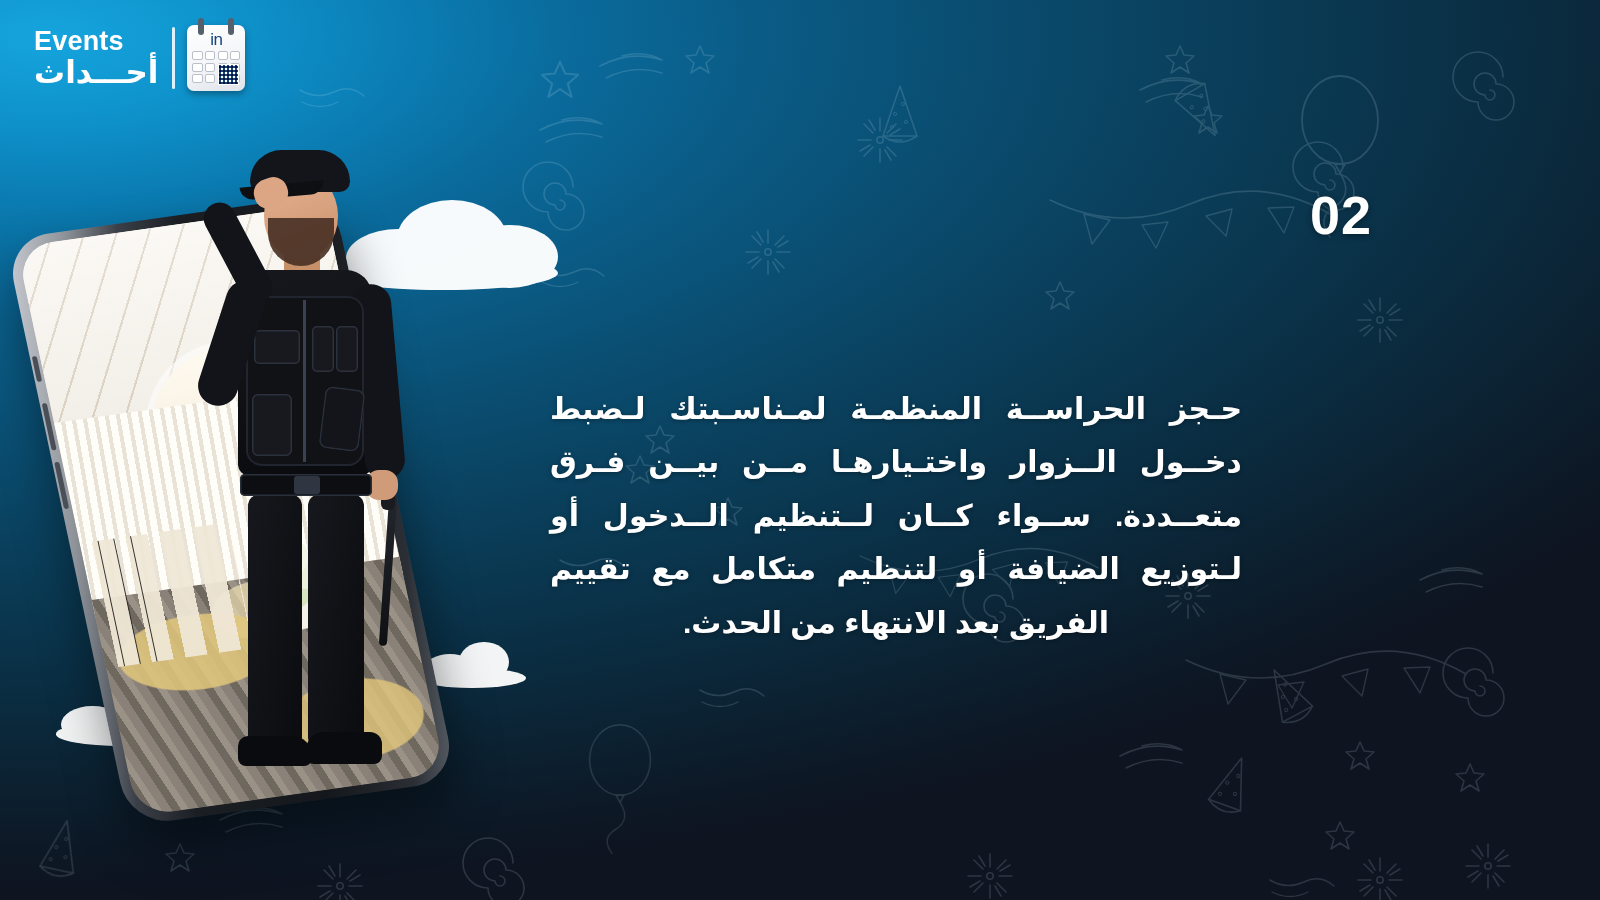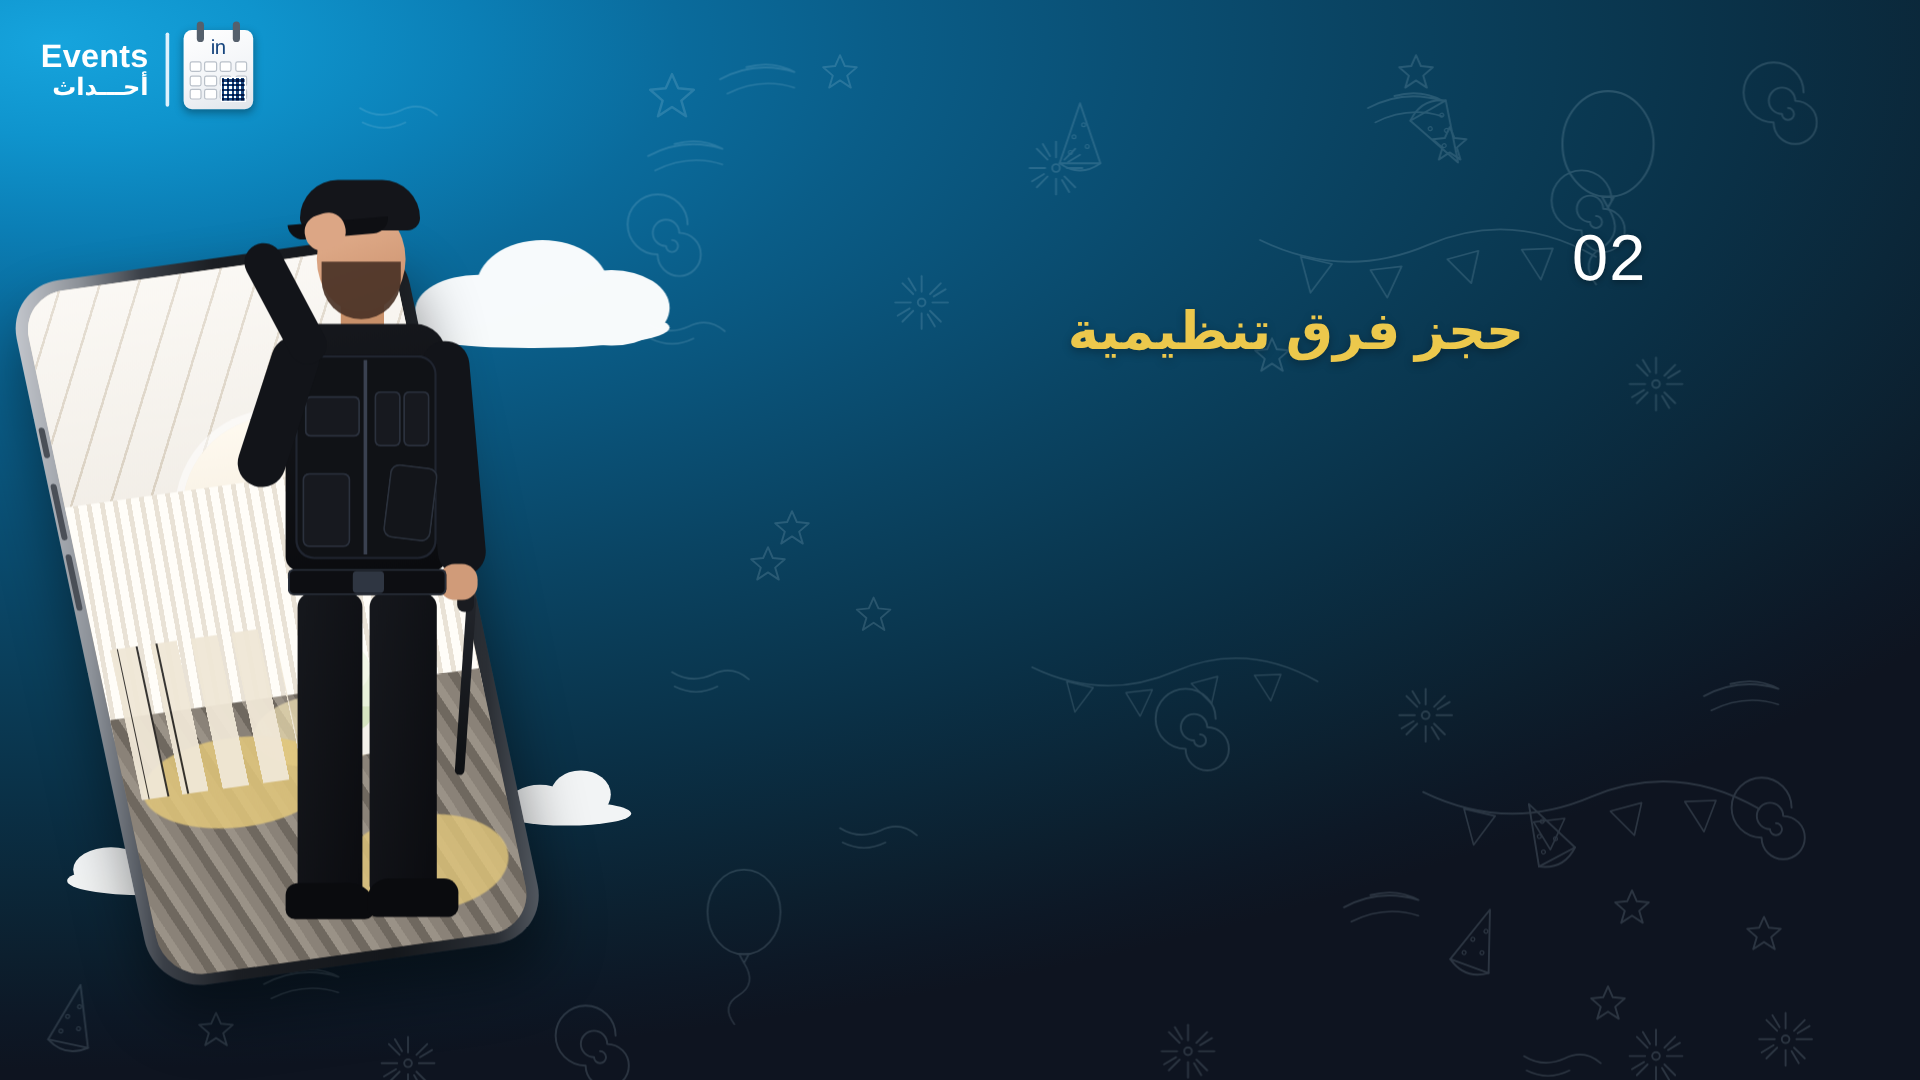--- a/index.html
+++ b/index.html
@@ -32,21 +32,21 @@
   .cal .grid{position:absolute;left:5px;right:5px;top:26px;display:grid;grid-template-columns:repeat(4,1fr);gap:2.5px;}
   .cal .grid i{display:block;height:9px;border:1.2px solid #b9c0c9;border-radius:2px;background:#fff;}
   .cal .qr{position:absolute;right:6px;bottom:6px;width:21px;height:21px;
      background:
        repeating-linear-gradient(0deg,#17457e 0 2px,#fff 2px 4px),
        repeating-linear-gradient(90deg,#17457e 0 2px,transparent 2px 4px);
      background-blend-mode:multiply;border:1.5px solid #fff;}
   .divider{width:3px;height:62px;background:#eaf6ff;margin:0 12px 0 14px;border-radius:2px;opacity:.95;}
   .brand{display:flex;flex-direction:column;line-height:1;}
   .brand .en{color:#fff;font-size:27px;font-weight:bold;letter-spacing:.2px;direction:ltr;}
-  .brand .ar{color:#fff;font-size:20px;font-weight:bold;margin-top:2px;}
+  .brand .ar{color:#fff;font-size:31px;font-weight:bold;margin-top:2px;}
 
   
   .phone-wrap{position:absolute;left:58px;top:150px;width:420px;height:680px;}
   .phone{
     position:absolute;left:8px;top:60px;width:330px;height:600px;
     transform:rotate(-12deg) skewY(4deg);
     border-radius:44px;
     background:linear-gradient(100deg,#c9ccd2 0%,#8d9299 14%,#3b4048 26%,#1b1e23 40%,#14171b 70%,#2b2f35 90%,#595f67 100%);
     box-shadow:0 28px 50px rgba(0,0,0,.45);
     overflow:hidden;
@@ -119,21 +119,21 @@
   
   .cloud{position:absolute;pointer-events:none;filter:blur(.3px);}
   .cloud span{position:absolute;background:#fff;border-radius:50%;}
   .c1{left:328px;top:196px;width:230px;height:96px;opacity:.97;}
   .c2{left:40px;top:236px;width:140px;height:58px;opacity:.9;}
   .c3{left:56px;top:690px;width:130px;height:56px;opacity:.95;}
   .c4{left:418px;top:640px;width:108px;height:48px;opacity:.95;}
 
   
   .num{
-    position:absolute;right:228px;top:188px;color:#ffffff;font-size:54px;font-weight:normal;
+    position:absolute;right:228px;top:188px;color:#ffffff;font-size:54px;font-weight:bold;
     letter-spacing:1px;direction:ltr;line-height:1;text-shadow:0 2px 6px rgba(0,0,0,.35);
   }
   .title{
     position:absolute;right:330px;top:222px;color:#ecc84c;font-size:44px;font-weight:bold;
     white-space:nowrap;text-shadow:0 2px 8px rgba(0,0,0,.3);
   }
   .body{
     position:absolute;right:358px;top:352px;width:692px;color:#ffffff;
     font-size:30px;font-weight:bold;line-height:1.78;text-align:justify;text-align-last:center;
     text-shadow:0 1px 5px rgba(0,0,0,.35);
@@ -349,15 +349,15 @@
       <i class="sil holster"></i>
       <i class="sil belt"></i>
       <i class="sil buckle"></i>
       <i class="sil arm-r"></i>
       <i class="sil forearm-r"></i>
       <i class="sil hand-r"></i>
     </div>
   </div>
 
   <div class="num">02</div>
-  <h1 class="title">حجز فرق تنظيمية</h1>
+  <p class="body">حـجز الحراســة المنظمـة لمـناسـبتك لـضبط دخــول الــزوار واختـيارهـا مــن بيــن فـرق متعــددة. ســواء كــان لــتنظيم الــدخول أو لـتوزيع الضيافة أو لتنظيم متكامل مع تقييم الفريق بعد الانتهاء من الحدث.</p>
 
 </div>
 
 </body></html>

